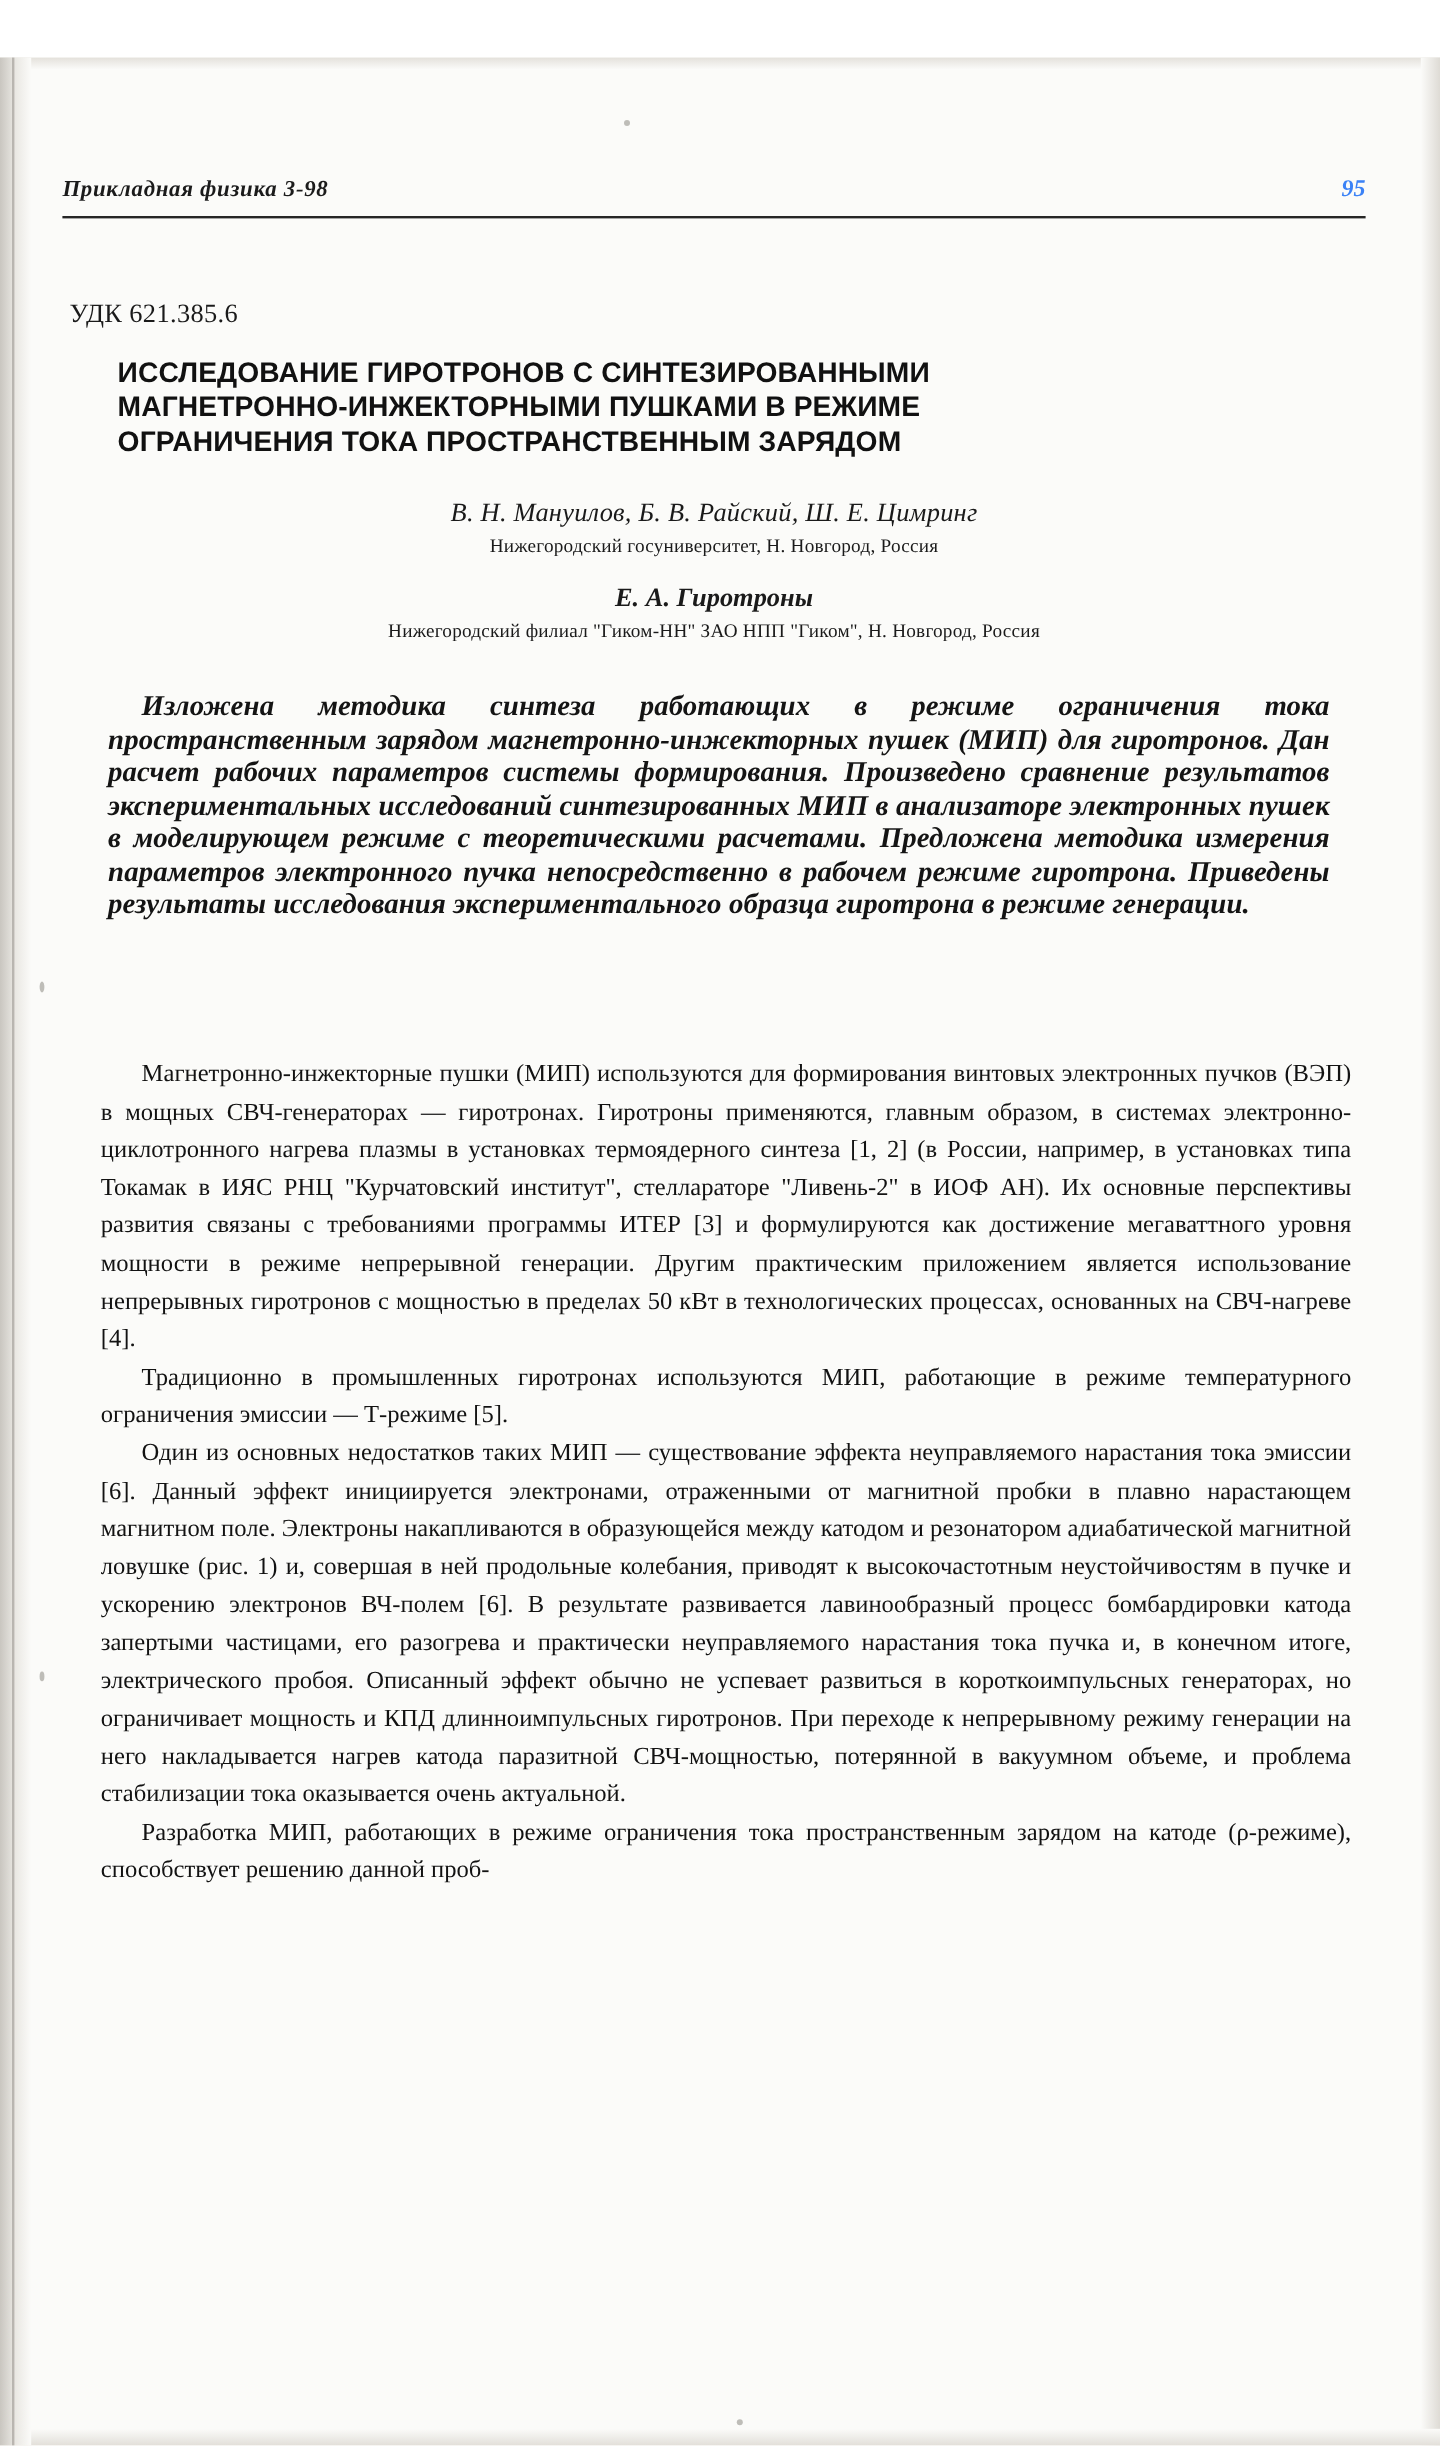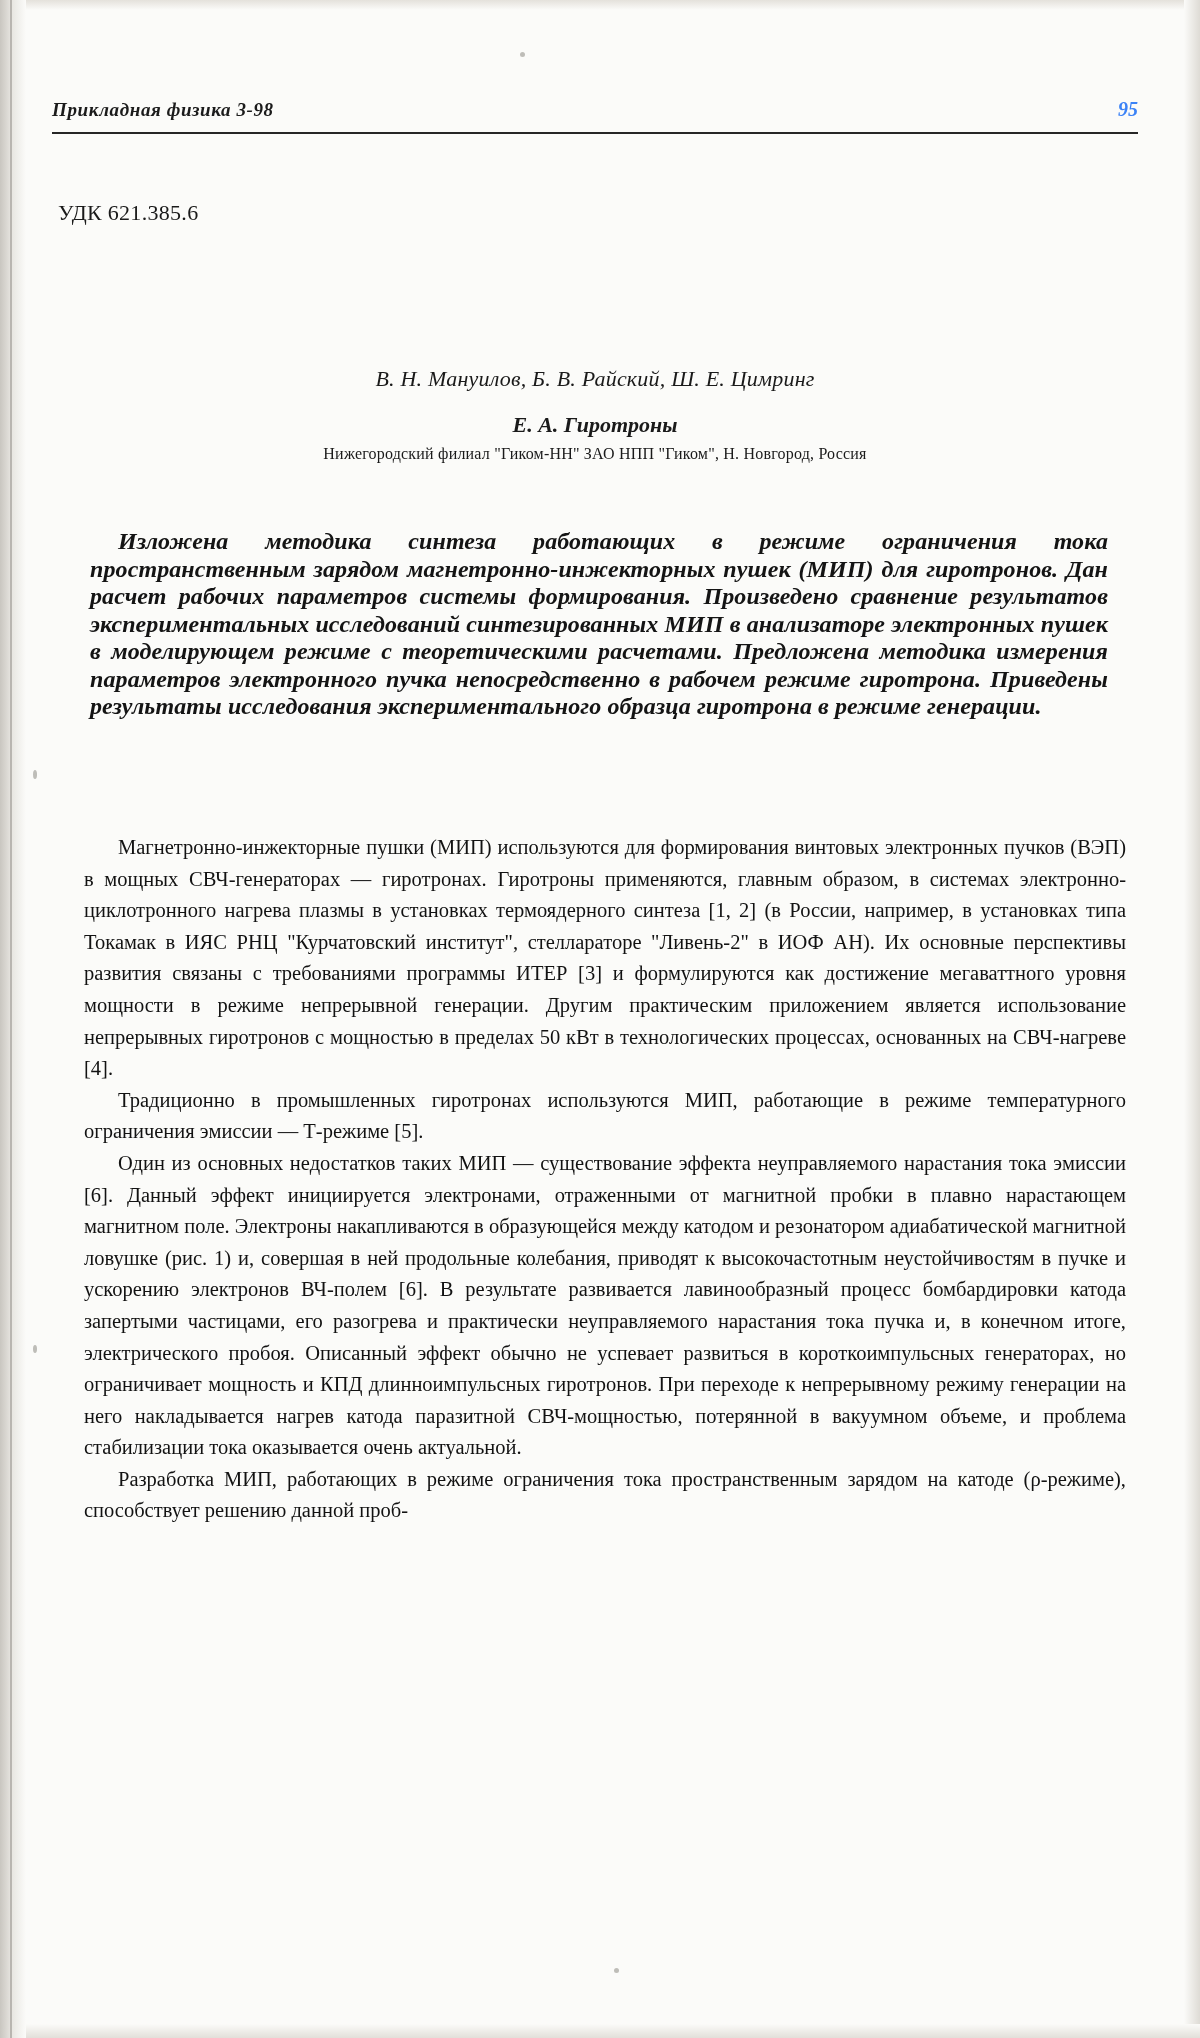--- a/index.html
+++ b/index.html
@@ -14,20 +14,21 @@
     font-family: "Liberation Serif", serif;
     color: #1a1a1a;
     overflow: hidden;
   }
 
   
   .page {
     position: absolute;
     inset: 0;
     background: #fbfbf9;
+    margin-top: 48px;
   }
   .scan-edge-left {
     position: absolute;
     left: 0; top: 0; bottom: 0;
     width: 26px;
     background: linear-gradient(to right, #c9c6c0 0%, #e8e6e1 45%, #fbfbf9 100%);
   }
   .scan-edge-left .spine-line {
     position: absolute;
     left: 10px; top: 0; bottom: 0;
@@ -218,23 +219,29 @@
   <div class="content">
 
     <div class="runhead">
       <div class="journal">Прикладная физика 3-98</div>
       <div class="pageno">95</div>
     </div>
     <div class="rule"></div>
 
     <div class="udc">УДК 621.385.6</div>
 
+    <div class="title-block">
+      <div class="title-line">ИССЛЕДОВАНИЕ ГИРОТРОНОВ С СИНТЕЗИРОВАННЫМИ</div>
+      <div class="title-line">МАГНЕТРОННО-ИНЖЕКТОРНЫМИ ПУШКАМИ В РЕЖИМЕ</div>
+      <div class="title-line">ОГРАНИЧЕНИЯ ТОКА ПРОСТРАНСТВЕННЫМ ЗАРЯДОМ</div>
+    </div>
 
     <div class="authors-block">
       <div class="author-names">В. Н. Мануилов, Б. В. Райский, Ш. Е. Цимринг</div>
+      <div class="affiliation">Нижегородский госуниверситет, Н. Новгород, Россия</div>
       <div class="author-names2">Е. А. Гиротроны</div>
       <div class="affiliation2">Нижегородский филиал "Гиком-НН" ЗАО НПП "Гиком", Н. Новгород, Россия</div>
     </div>
 
     <div class="abstract">Изложена методика синтеза работающих в режиме ограничения тока пространственным зарядом магнетронно-инжекторных пушек (МИП) для гиротронов. Дан расчет рабочих параметров системы формирования. Произведено сравнение результатов экспериментальных исследований синтезированных МИП в анализаторе электронных пушек в моделирующем режиме с теоретическими расчетами. Предложена методика измерения параметров электронного пучка непосредственно в рабочем режиме гиротрона. Приведены результаты исследования экспериментального образца гиротрона в режиме генерации.</div>
 
     <div class="body-text">
       <p>Магнетронно-инжекторные пушки (МИП) используются для формирования винтовых электронных пучков (ВЭП) в мощных СВЧ-генераторах — гиротронах. Гиротроны применяются, главным образом, в системах электронно-циклотронного нагрева плазмы в установках термоядерного синтеза [1, 2] (в России, например, в установках типа Токамак в ИЯС РНЦ "Курчатовский институт", стеллараторе "Ливень-2" в ИОФ АН). Их основные перспективы развития связаны с требованиями программы ИТЕР [3] и формулируются как достижение мегаваттного уровня мощности в режиме непрерывной генерации. Другим практическим приложением является использование непрерывных гиротронов с мощностью в пределах 50 кВт в технологических процессах, основанных на СВЧ-нагреве [4].</p>
       <p>Традиционно в промышленных гиротронах используются МИП, работающие в режиме температурного ограничения эмиссии — Т-режиме [5].</p>
       <p>Один из основных недостатков таких МИП — существование эффекта неуправляемого нарастания тока эмиссии [6]. Данный эффект инициируется электронами, отраженными от магнитной пробки в плавно нарастающем магнитном поле. Электроны накапливаются в образующейся между катодом и резонатором адиабатической магнитной ловушке (рис. 1) и, совершая в ней продольные колебания, приводят к высокочастотным неустойчивостям в пучке и ускорению электронов ВЧ-полем [6]. В результате развивается лавинообразный процесс бомбардировки катода запертыми частицами, его разогрева и практически неуправляемого нарастания тока пучка и, в конечном итоге, электрического пробоя. Описанный эффект обычно не успевает развиться в короткоимпульсных генераторах, но ограничивает мощность и КПД длинноимпульсных гиротронов. При переходе к непрерывному режиму генерации на него накладывается нагрев катода паразитной СВЧ-мощностью, потерянной в вакуумном объеме, и проблема стабилизации тока оказывается очень актуальной.</p>

